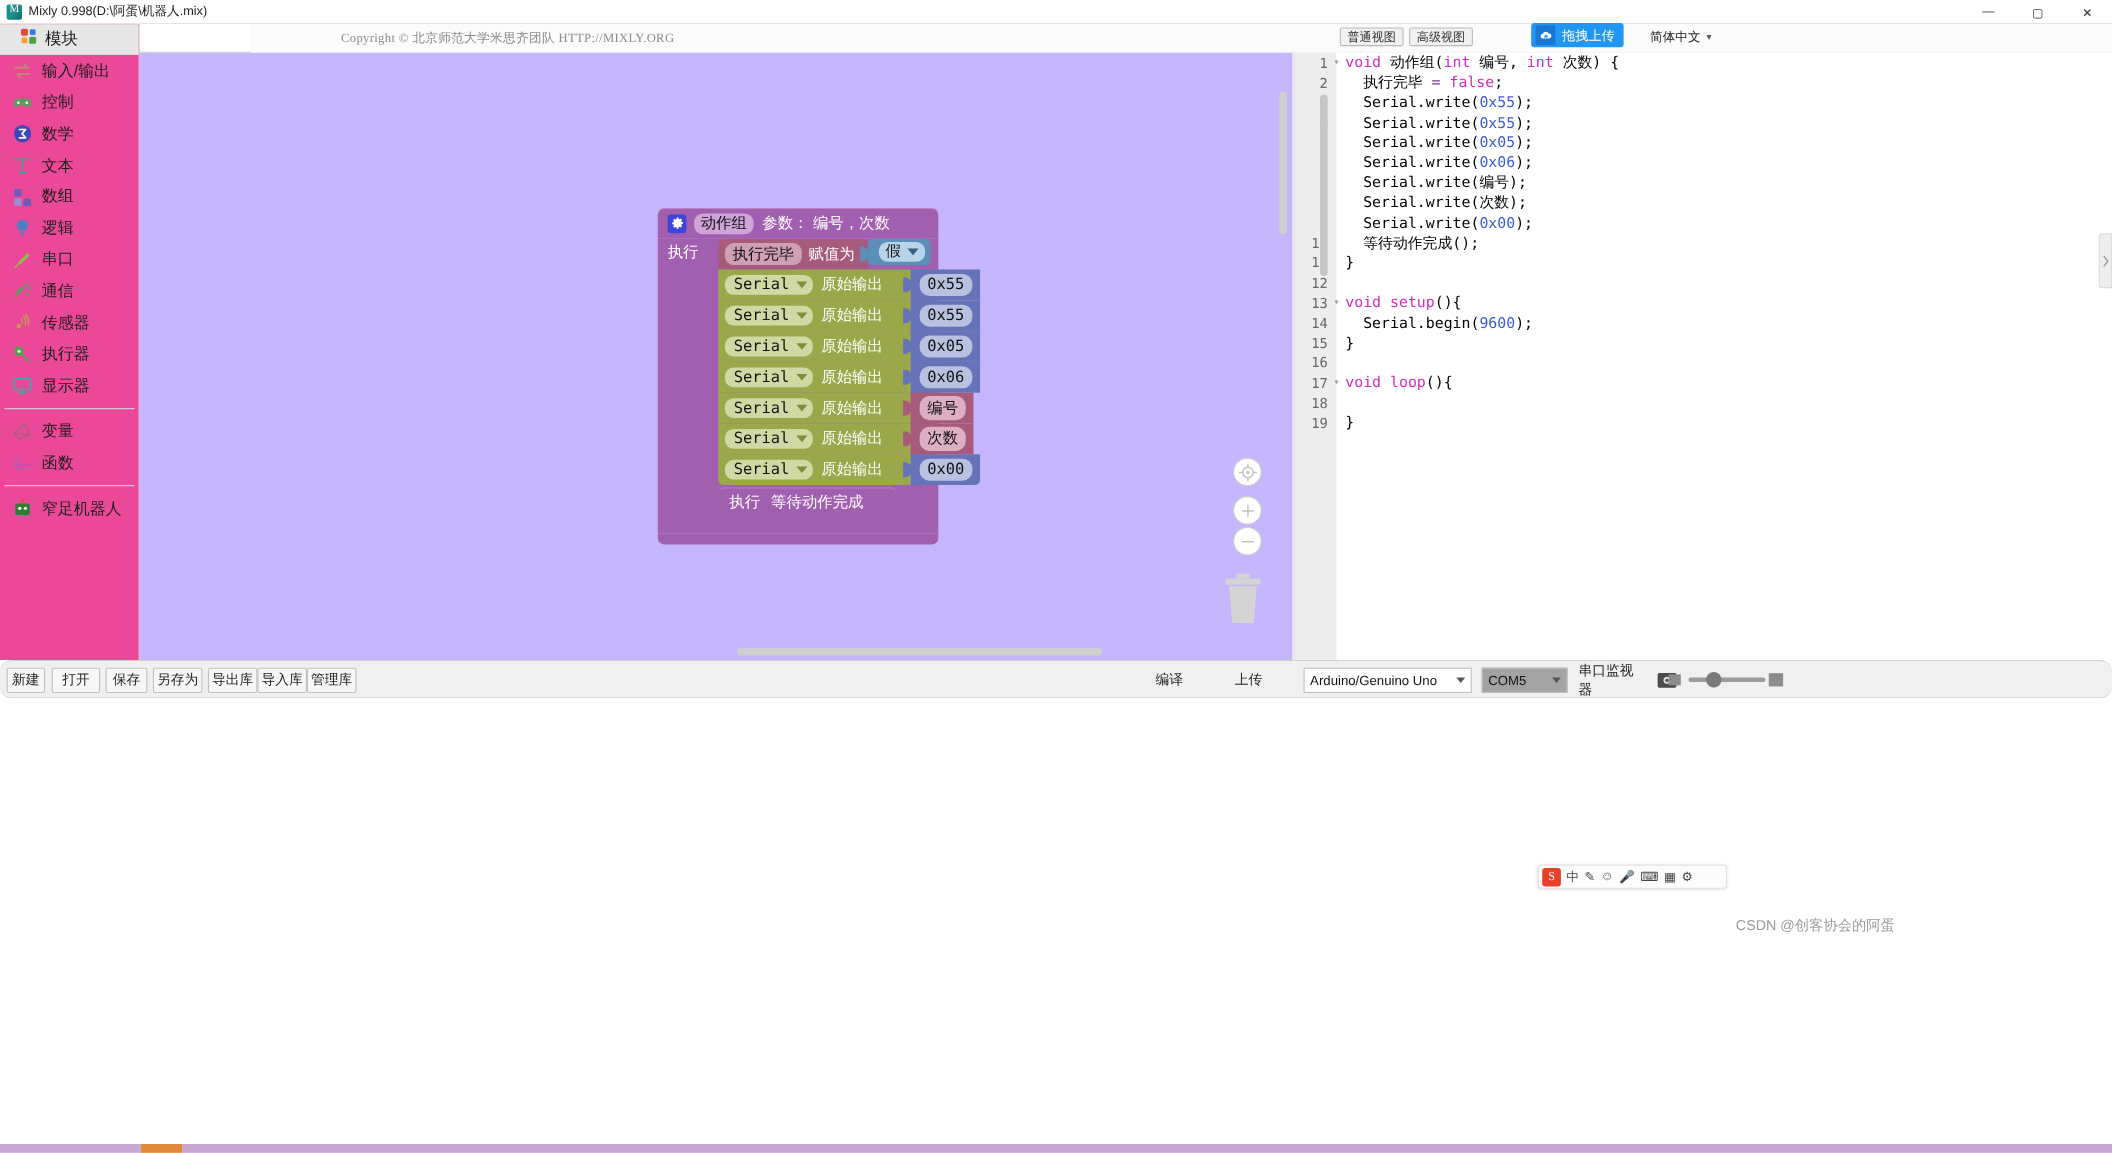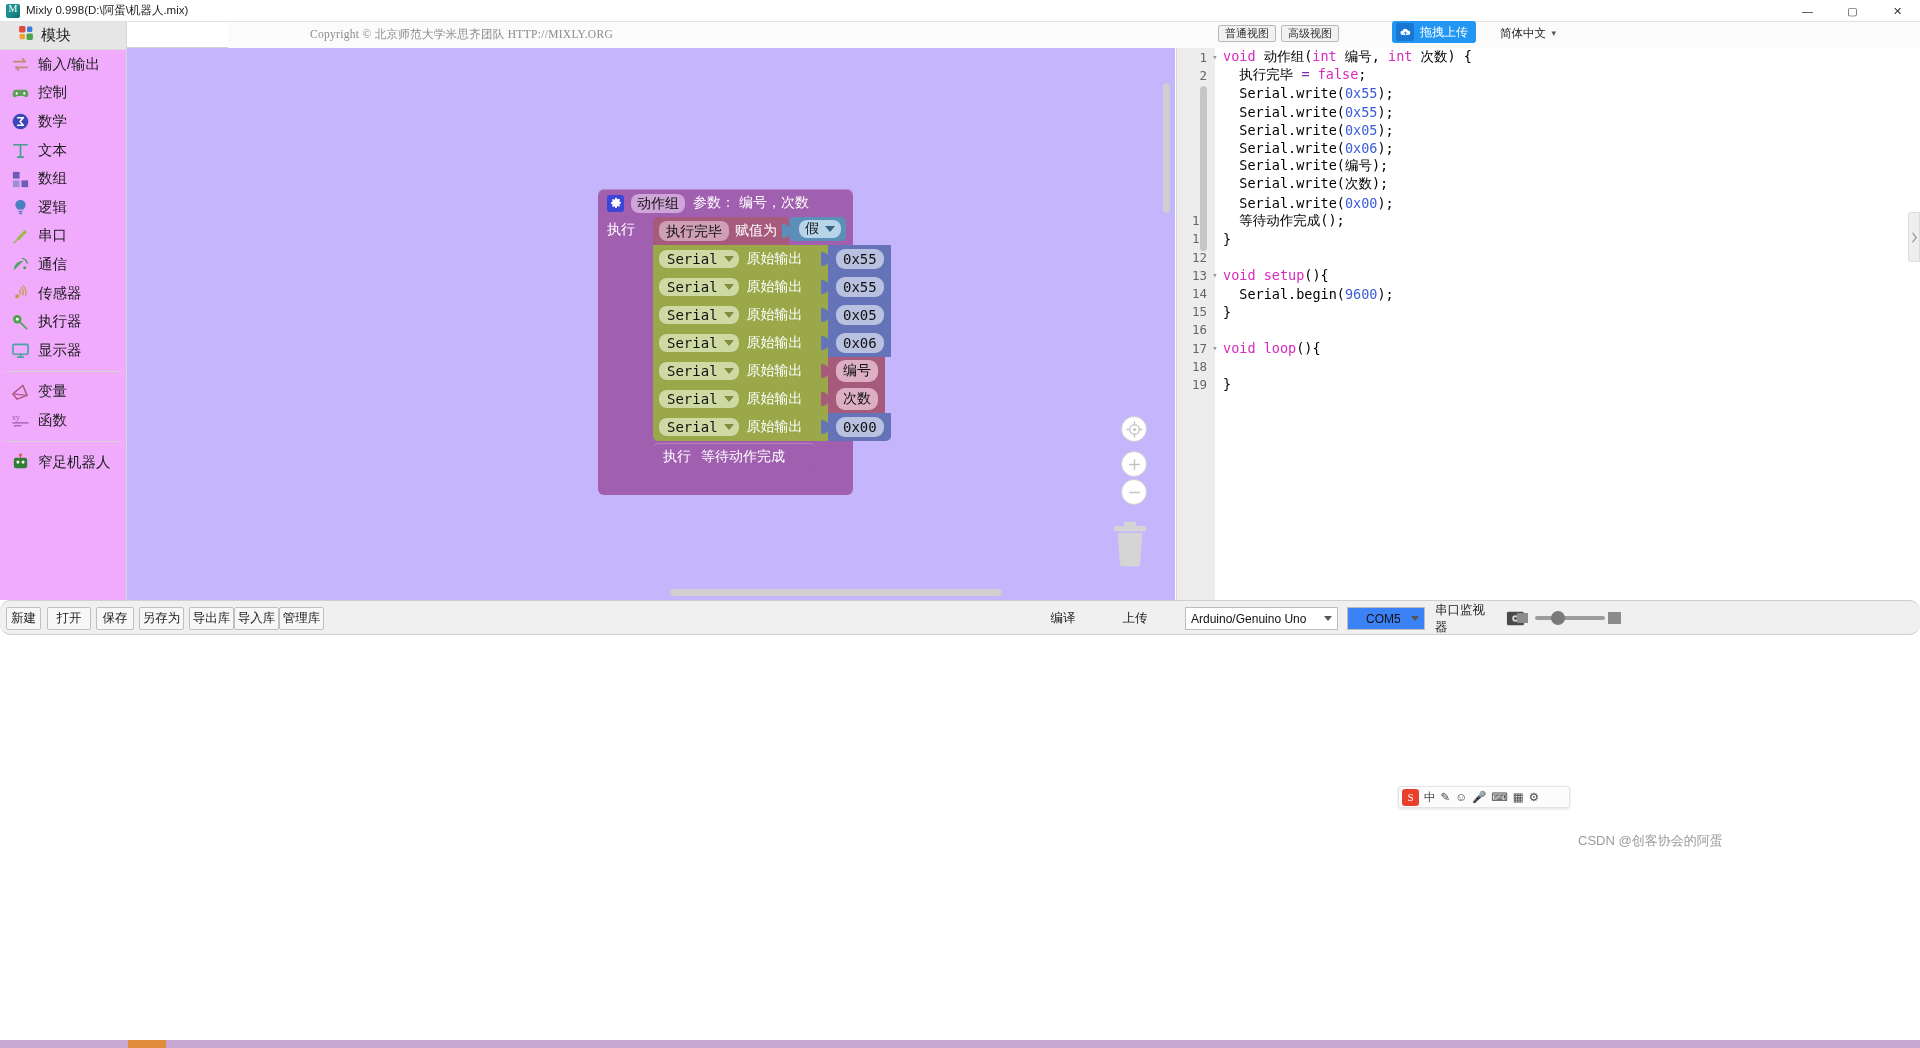--- a/index.html
+++ b/index.html
@@ -8,21 +8,21 @@
   
   #app { position:absolute; left:0; top:0; width:1920px; height:1048px; background:#fff; }
   #titlebar { position:absolute; left:0; top:0; width:1920px; height:22px; background:#ffffff; border-bottom:1px solid #e2e2e2; display:flex; align-items:center; }
   #titlebar .tb-icon { width:14px; height:14px; margin-left:6px; margin-right:6px; background:linear-gradient(135deg,#1b8f8f 0%, #1b8f8f 50%, #0d6b6b 100%); border-radius:2px; position:relative; flex:none; }
   #titlebar .tb-icon::after { content:"M"; position:absolute; left:0; right:0; top:-1px; font-size:10px; color:#fff; text-align:center; font-family:"Liberation Serif", serif; }
   #titlebar .tb-title { font-size:11.5px; color:#222; letter-spacing:0; }
   #winbtns { position:absolute; right:0; top:0; height:22px; display:flex; }
   #winbtns div { width:45px; height:22px; display:flex; align-items:center; justify-content:center; font-size:11px; color:#333; }
 
   
-  #sidebar { position:absolute; left:0; top:22px; width:127px; height:578px; background:#f0abfc; border-right:1px solid #d6d6d6; }
+  #sidebar { position:absolute; left:0; top:22px; width:127px; height:578px; background:#ec4899; border-right:1px solid #d6d6d6; }
   #sidebar .mod-head { height:28px; display:flex; align-items:center; padding-left:18px; background:#e6e6e6; border-bottom:1px solid #dcdcdc; }
   #sidebar .mod-head .lbl { font-size:15px; color:#1a1a1a; margin-left:6px; }
   .side-item { height:28.6px; display:flex; align-items:center; padding-left:10px; cursor:default; }
   .side-item .ic { width:20px; height:20px; margin-right:8px; flex:none; display:flex; align-items:flex-end; justify-content:center; }
   .side-item .txt { font-size:14.5px; color:#1c1c1c; white-space:nowrap; }
   .side-sep { height:1px; background:#d2d2d2; margin:6px 4px 6px 4px; }
 
   
   #tabstrip { position:absolute; left:127px; top:22px; width:1793px; height:26px; background:#ffffff; border-bottom:1px solid #d2d2d2; }
   #tab-code { position:absolute; left:8px; top:0px; width:100px; height:26px; border:1px solid #c9c9c9; border-bottom:none; background:#fff; display:flex; align-items:center; justify-content:center; font-size:14px; color:#222;margin-top:36px; }
@@ -104,21 +104,21 @@
   .kw { color:#d62ac0; }
   .num { color:#3b5bdb; }
   .op { color:#7a2fa8; }
   #code-scroll { position:absolute; left:23px; top:38px; width:7px; height:165px; background:#c6c6c6; border-radius:4px; }
   #pane-handle { position:absolute; left:1908px; top:212px; width:12px; height:50px; background:#eeeeee; border:1px solid #dcdcdc; border-radius:3px 0 0 3px; display:flex; align-items:center; justify-content:center; color:#999; font-size:11px; }
 
   
   #bottombar { position:absolute; left:0; top:600px; width:1920px; height:35px; background:#f0f0f0; border-top:1px solid #cfcfcf; border-bottom:1px solid #cfcfcf;border-radius:11px; }
   .tbtn { position:absolute; top:6px; height:23px; border:1px solid #c0c0c0; background:#f7f7f7; font-size:12.5px; color:#222; display:flex; align-items:center; justify-content:center; border-radius:2px; }
   #sel-board { position:absolute; left:1185px; top:6px; width:153px; height:23px; border:1px solid #bdbdbd; background:#fff; font-size:12px; color:#111; display:flex; align-items:center; padding-left:5px; justify-content:space-between; }
-  #sel-port { position:absolute; left:1347px; top:6px; width:78px; height:23px; border:1px solid #bdbdbd; background:#3b82f6; font-size:12px; color:#111; display:flex; align-items:center; padding-left:18px; justify-content:space-between; }
+  #sel-port { position:absolute; left:1347px; top:6px; width:78px; height:23px; border:1px solid #bdbdbd; background:#a3a3a3; font-size:12px; color:#111; display:flex; align-items:center; padding-left:5px; justify-content:space-between; }
   .selcar { width:0;height:0;border-left:4px solid transparent;border-right:4px solid transparent;border-top:5px solid #555; margin-right:5px; }
   #gearbtn { position:absolute; left:1504px; top:7px; width:22px; height:21px; display:flex; align-items:center; justify-content:center; }
   #slider { position:absolute; left:1535px; top:15px; width:70px; height:4px; background:#9c9c9c; border-radius:2px; }
   #slider .knob { position:absolute; left:16px; top:-5px; width:14px; height:14px; background:#7a7a7a; border-radius:50%; }
   #slider .lcap { position:absolute; left:-18px; top:-3px; width:11px; height:10px; background:#8c8c8c; }
   #slider .rcap { position:absolute; right:-16px; top:-4px; width:13px; height:12px; background:#8c8c8c; }
 
   
   #console { position:absolute; left:0; top:635px; width:1920px; height:413px; background:#ffffff; }
 

